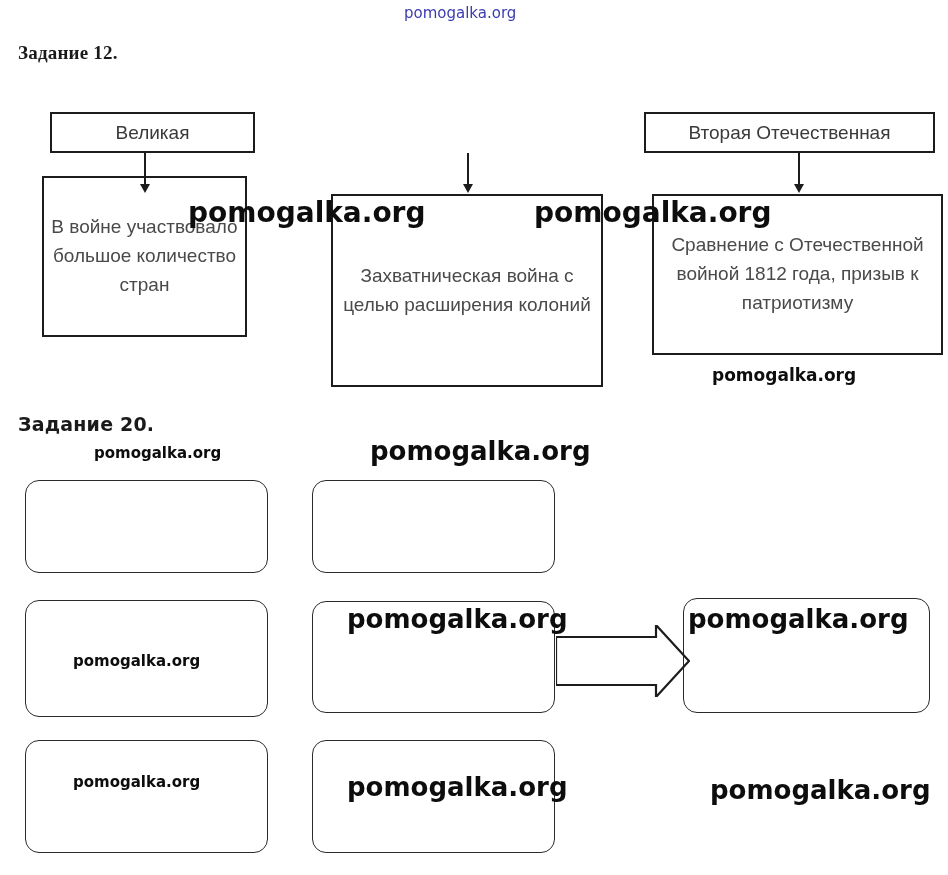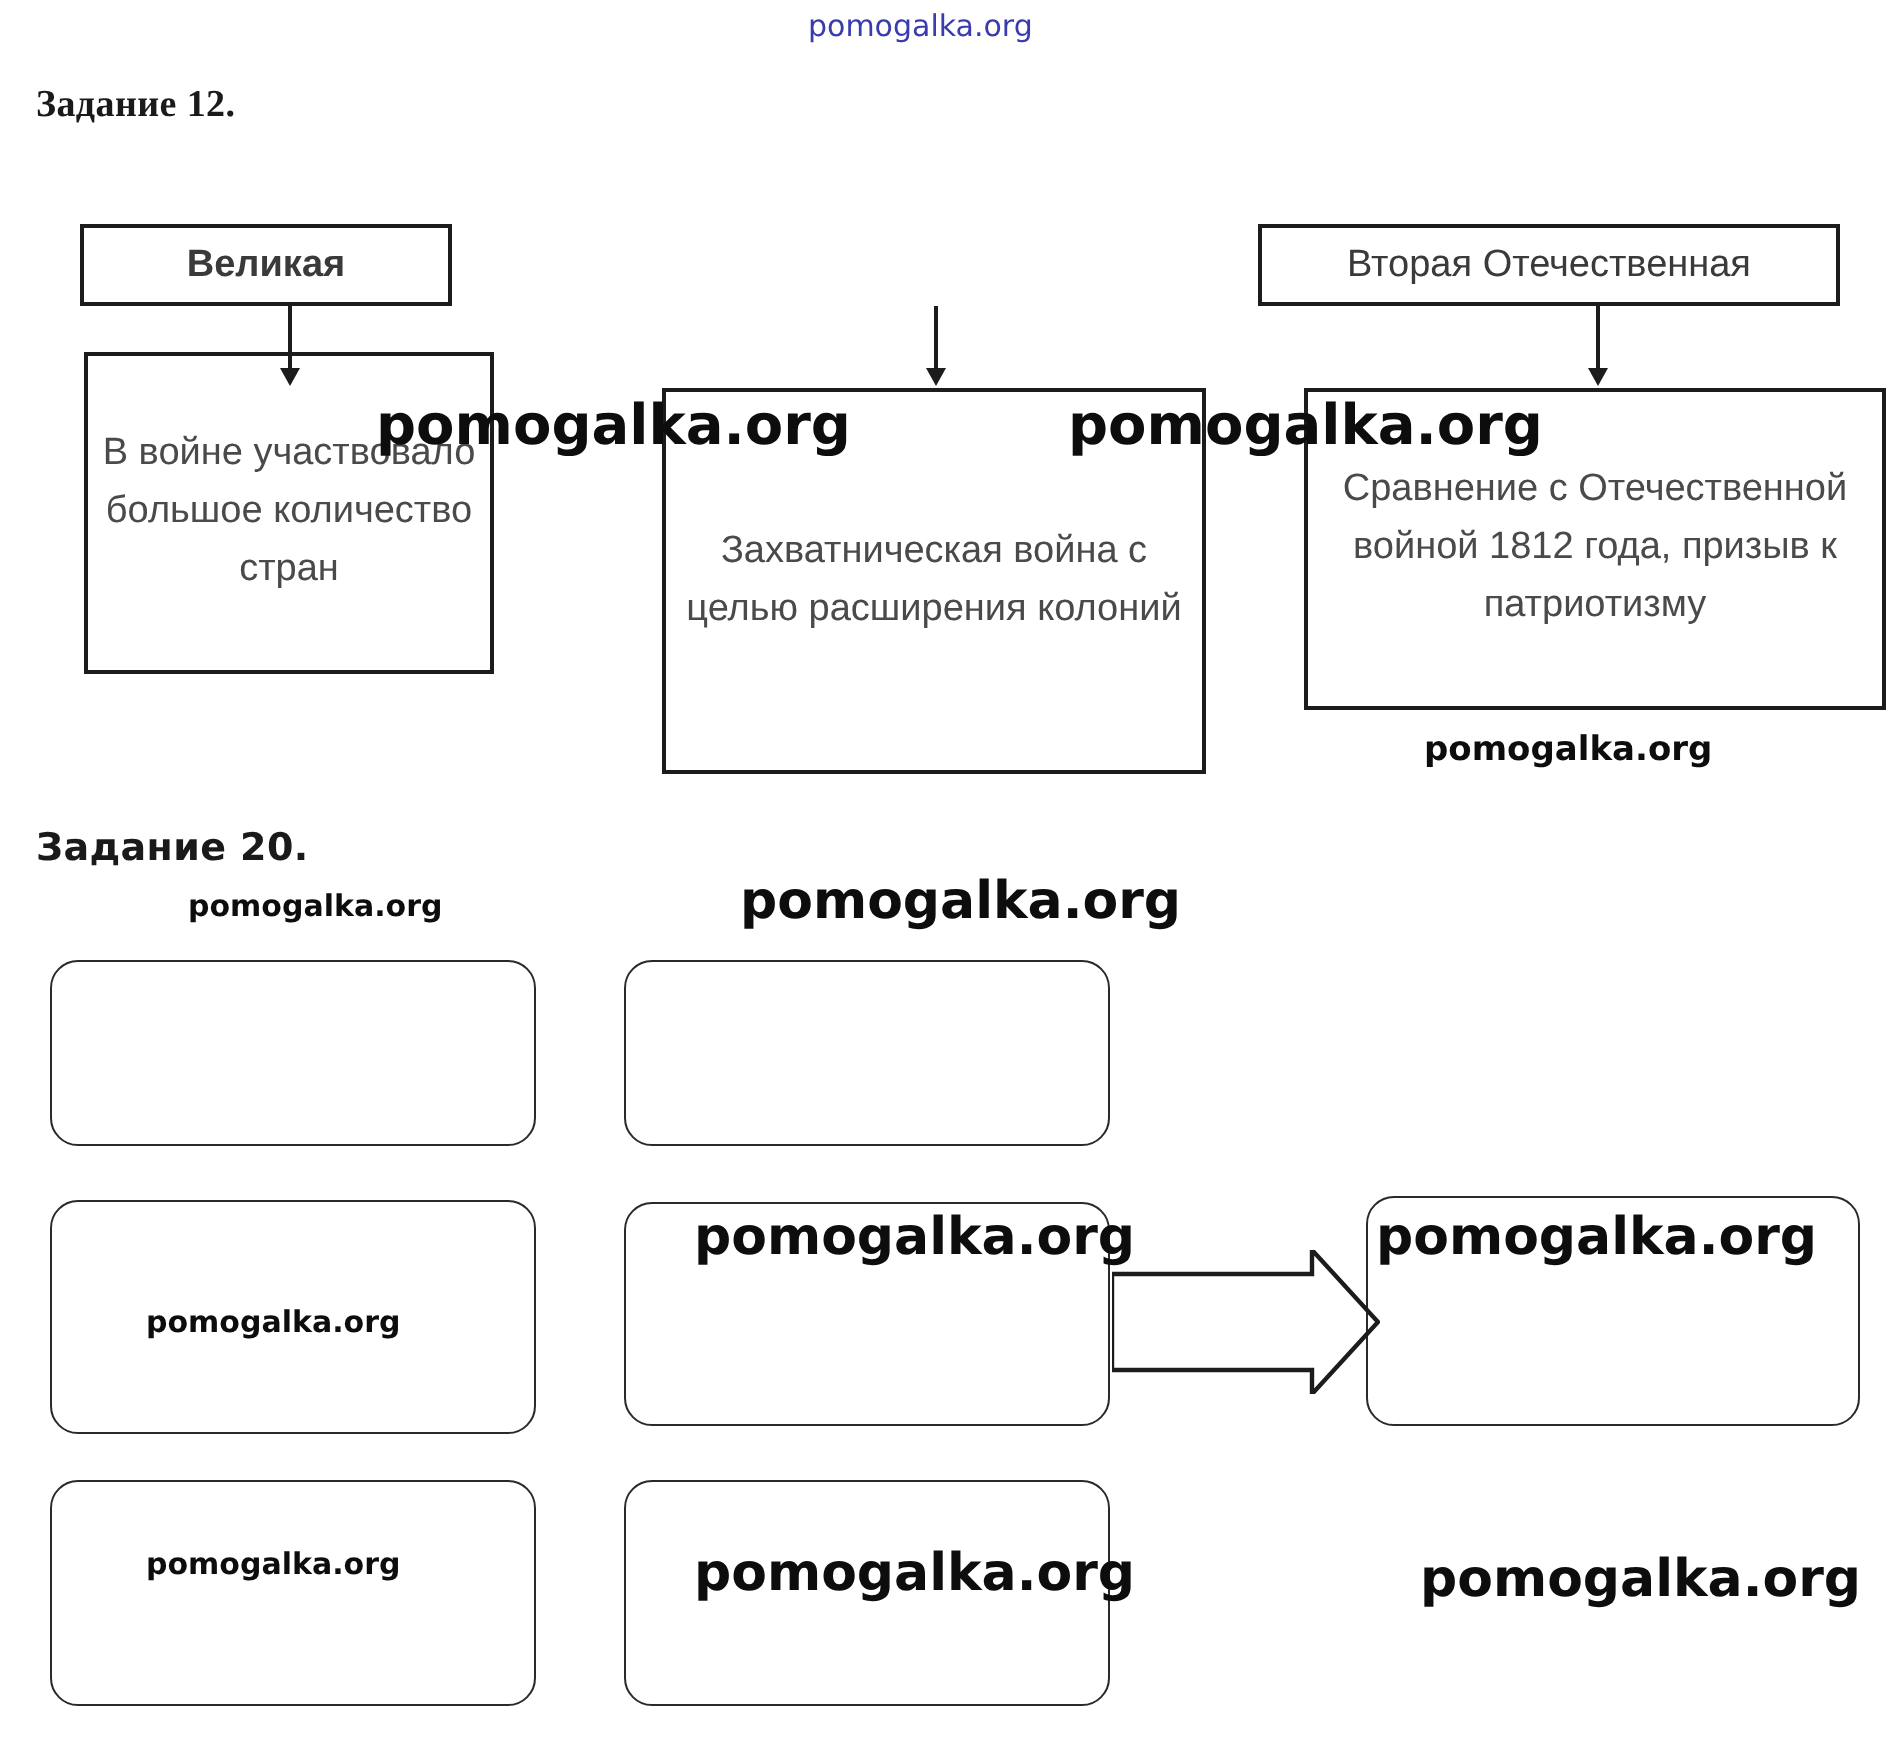--- a/index.html
+++ b/index.html
@@ -128,26 +128,26 @@
 </style>
 </head>
 <body>
 
 <div class="page">
 
   <div class="wm wm-top" style="left:404px; top:4px;">pomogalka.org</div>
 
   <div class="task-title" style="left:18px; top:42px;font-family:Liberation Serif, serif;">Задание 12.</div>
 
-  <div class="rect-box top-label" style="left:40px; top:112px; width:186px; height:41px;font-weight:bold;">
+  <div class="rect-box top-label" style="left:50px; top:112px; width:205px; height:41px;">
     <span class="box-text">Великая</span>
   </div>
 
 
-  <div class="rect-box top-label" style="left:629px; top:112px; width:291px; height:41px;">
+  <div class="rect-box top-label" style="left:644px; top:112px; width:291px; height:41px;">
     <span class="box-text">Вторая Отечественная</span>
   </div>
 
   <div class="connector" style="left:144px; top:153px; height:40px;">
     <div class="shaft" style="height:31px;"></div>
     <div class="head" style="top:31px;"></div>
   </div>
   <div class="connector" style="left:467px; top:153px; height:40px;">
     <div class="shaft" style="height:31px;"></div>
     <div class="head" style="top:31px;"></div>

